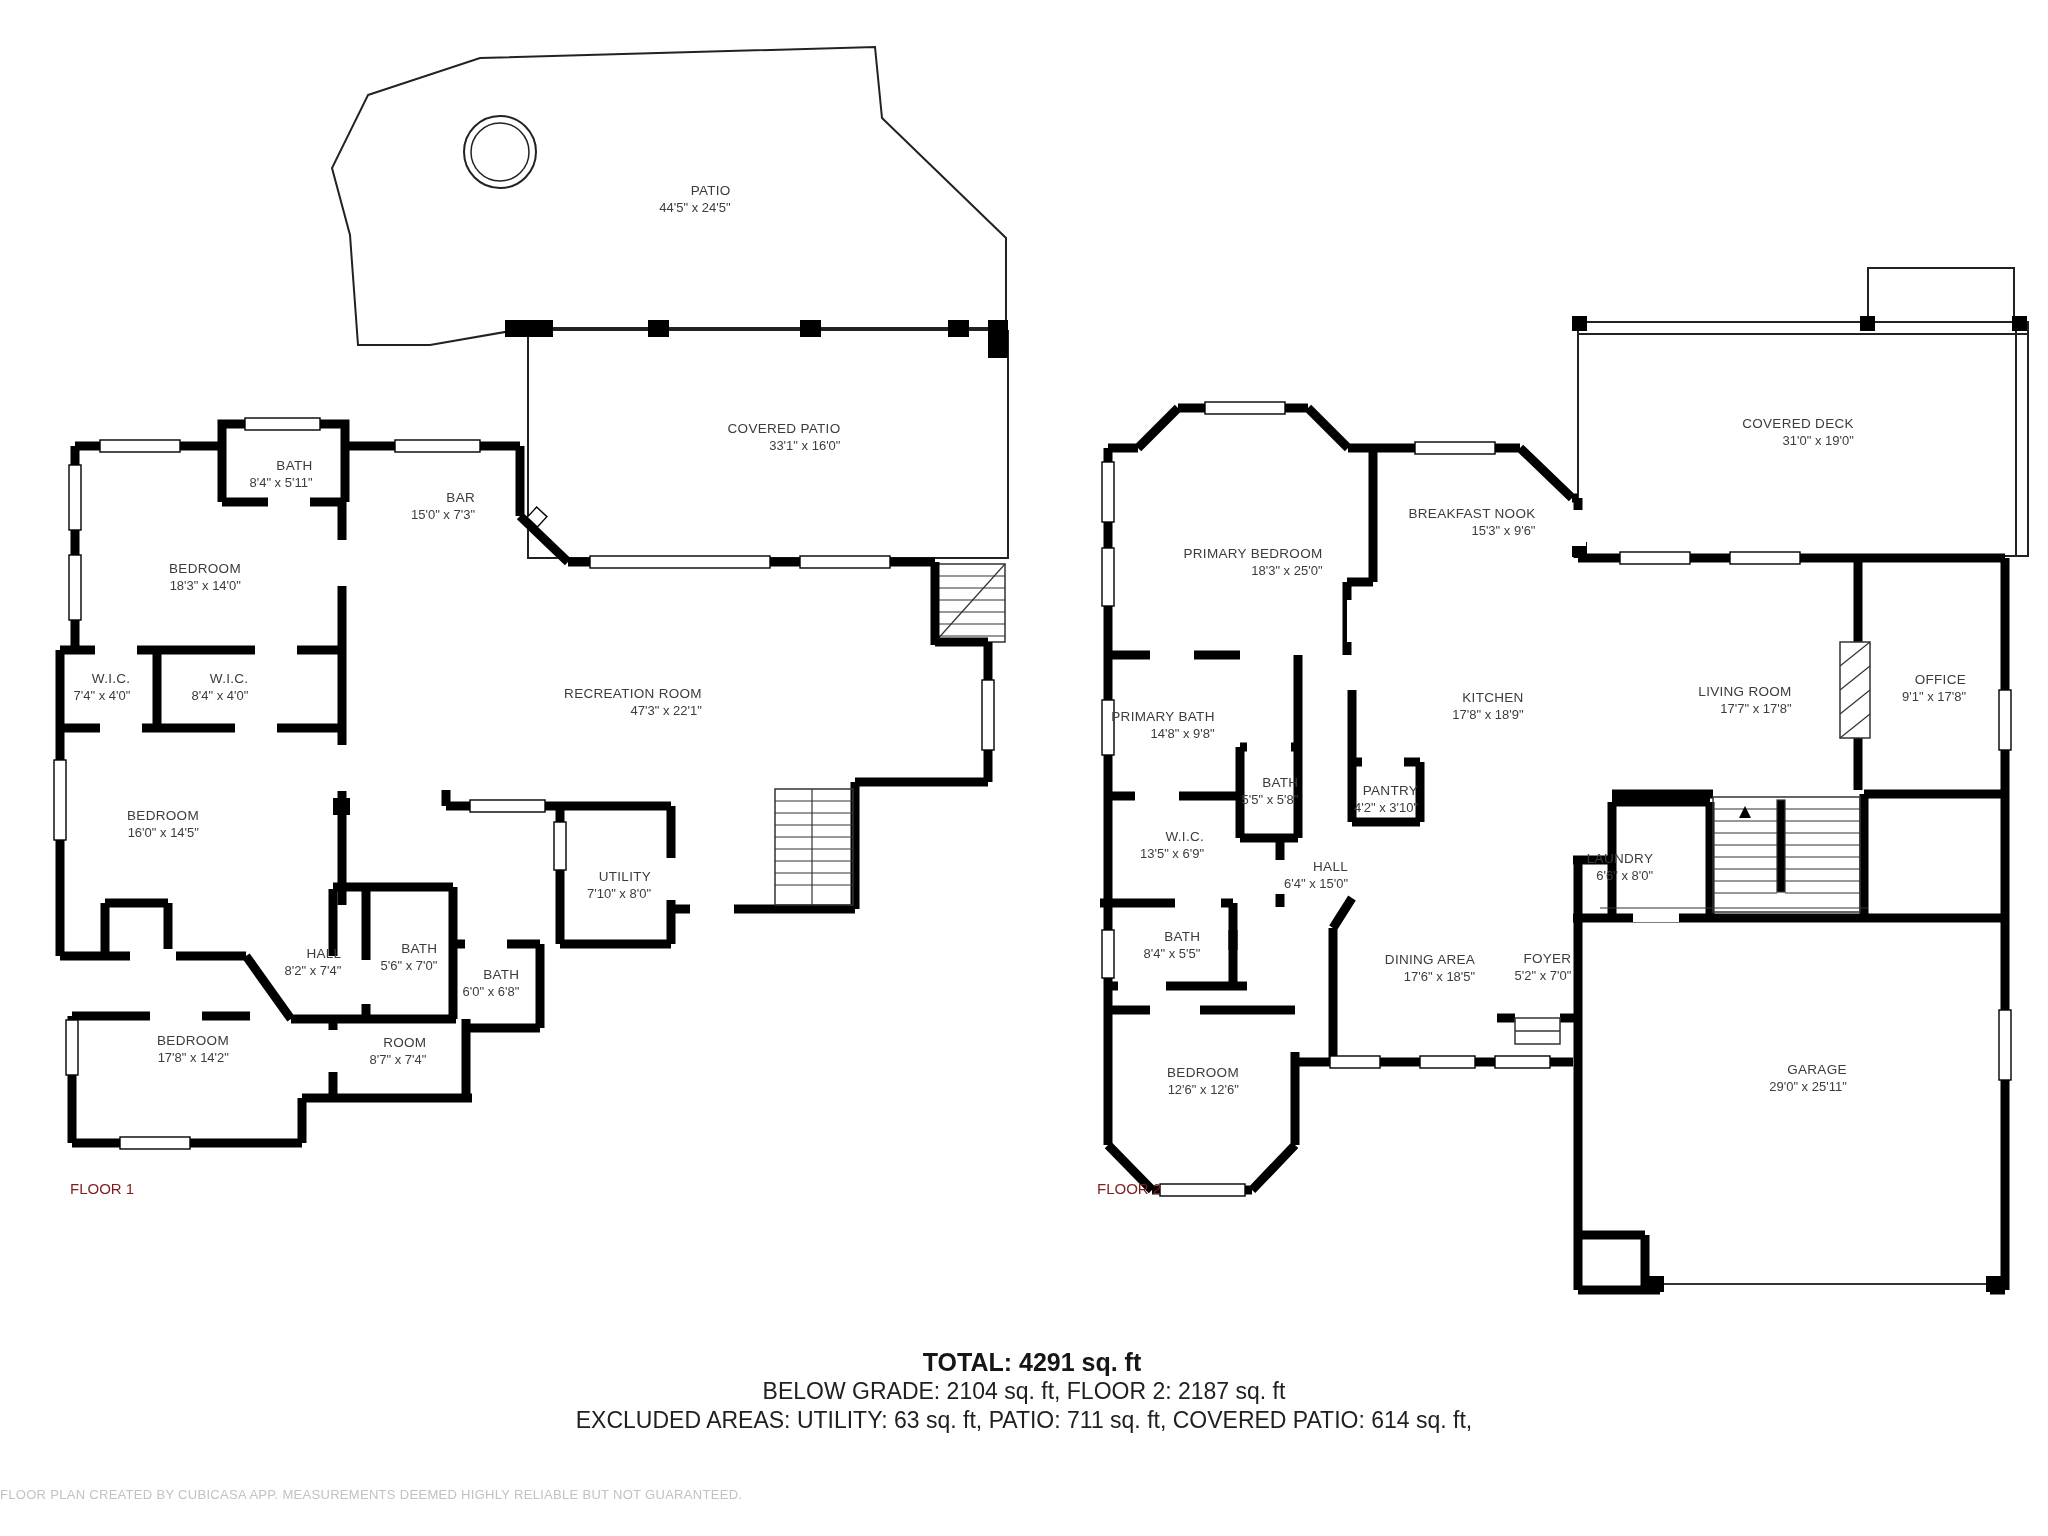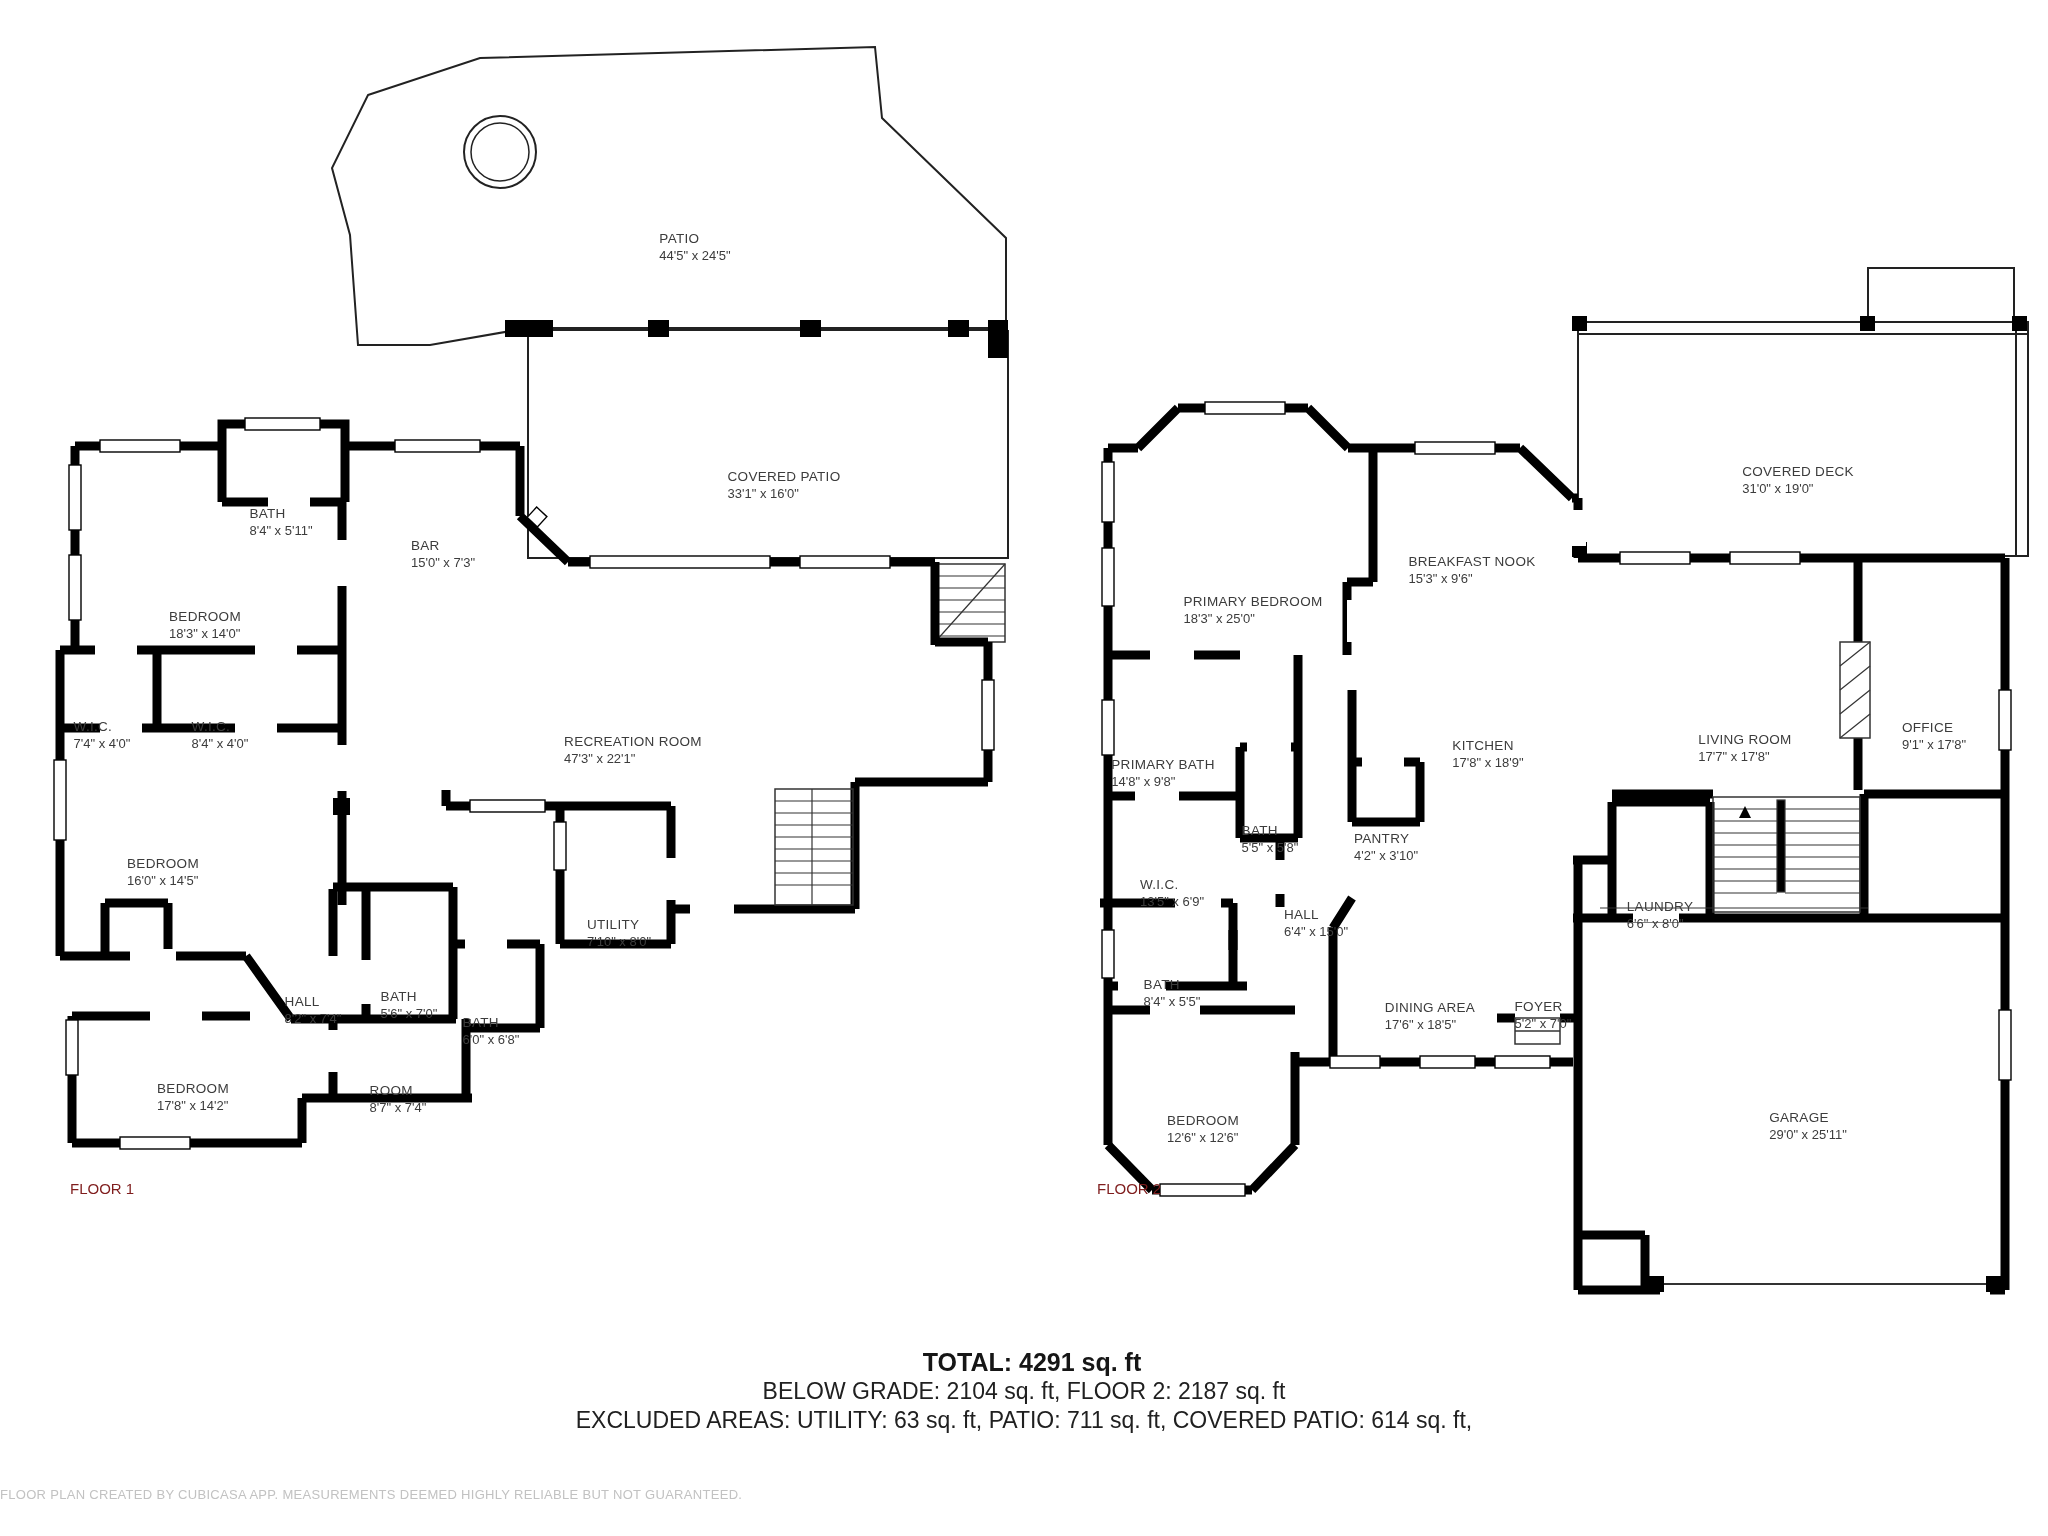--- a/index.html
+++ b/index.html
@@ -1,20 +1,20 @@
 <!DOCTYPE html>
 <html><head>
 <meta charset="utf-8">
 <style>
   html,body{margin:0;padding:0;background:#ffffff;}
   #canvas{position:relative;width:2048px;height:1536px;background:#ffffff;overflow:hidden;
           font-family:"Liberation Sans","DejaVu Sans",sans-serif;}
   svg{position:absolute;left:0;top:0;}
-  .room-label{position:absolute;transform:translate(-50%,-50%);text-align:left;
-              color:#3c3c3c;white-space:nowrap;line-height:1.3;z-index:5;margin-top:48px;}
+  .room-label{position:absolute;transform:translate(-50%,-50%);text-align:right;
+              color:#3c3c3c;white-space:nowrap;line-height:1.3;z-index:5;}
   .room-label .rname{display:block;font-size:13.5px;letter-spacing:.3px;}
   .room-label .rdims{display:block;font-size:13px;}
   .floor-tag{position:absolute;color:#7f1d1d;font-size:15px;z-index:5;}
   #summary{position:absolute;left:0;top:1348px;width:2048px;text-align:center;z-index:5;}
   #summary .t1{font-size:25px;font-weight:bold;color:#161616;line-height:29px;padding-left:16px;}
   #summary .t2{font-size:23px;color:#202020;line-height:29px;}
   #footer{position:absolute;left:0;top:1487px;width:2024px;
           font-size:13px;color:#c2c2c2;letter-spacing:.3px;z-index:5;}
 </style>
 </head>
@@ -359,21 +359,21 @@
       <span class="rdims">4'2" x 3'10"</span>
     </div>
 <div class="room-label" style="left:1172px;top:845px">
       <span class="rname">W.I.C.</span>
       <span class="rdims">13'5" x 6'9"</span>
     </div>
 <div class="room-label" style="left:1316px;top:875px">
       <span class="rname">HALL</span>
       <span class="rdims">6'4" x 15'0"</span>
     </div>
-<div class="room-label" style="left:1660px;top:867px">
+<div class="room-label" style="left:1620px;top:867px">
       <span class="rname">LAUNDRY</span>
       <span class="rdims">6'6" x 8'0"</span>
     </div>
 <div class="room-label" style="left:1172px;top:945px">
       <span class="rname">BATH</span>
       <span class="rdims">8'4" x 5'5"</span>
     </div>
 <div class="room-label" style="left:1430px;top:968px">
       <span class="rname">DINING AREA</span>
       <span class="rdims">17'6" x 18'5"</span>

